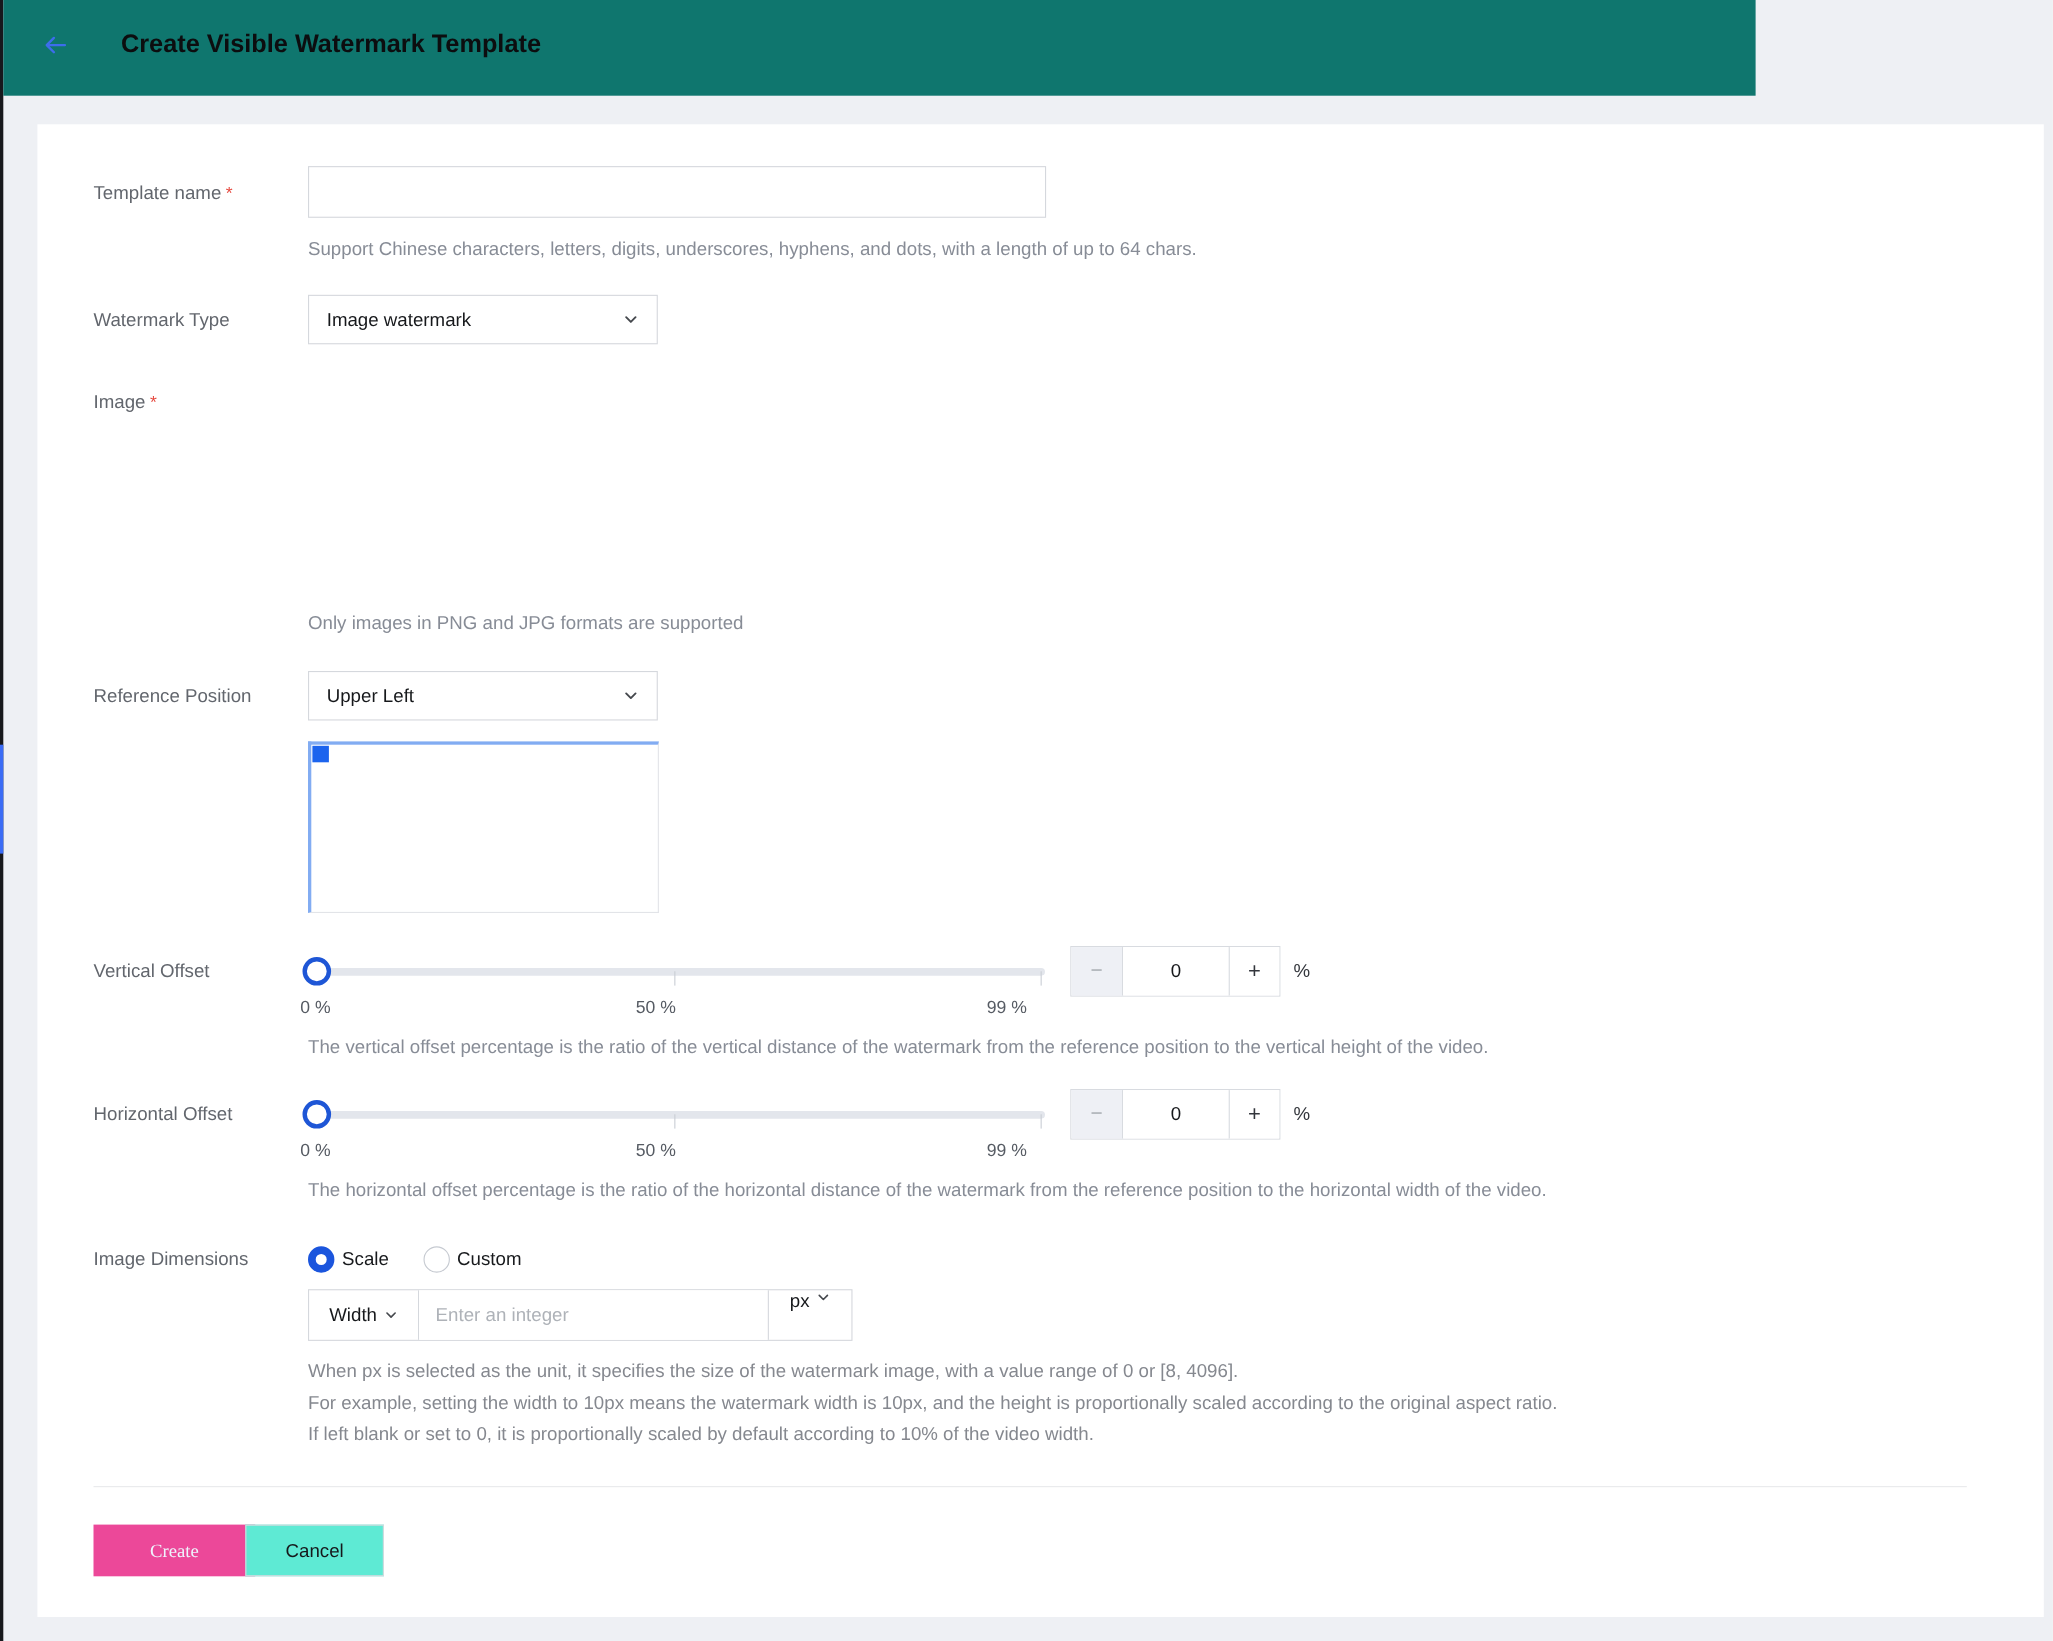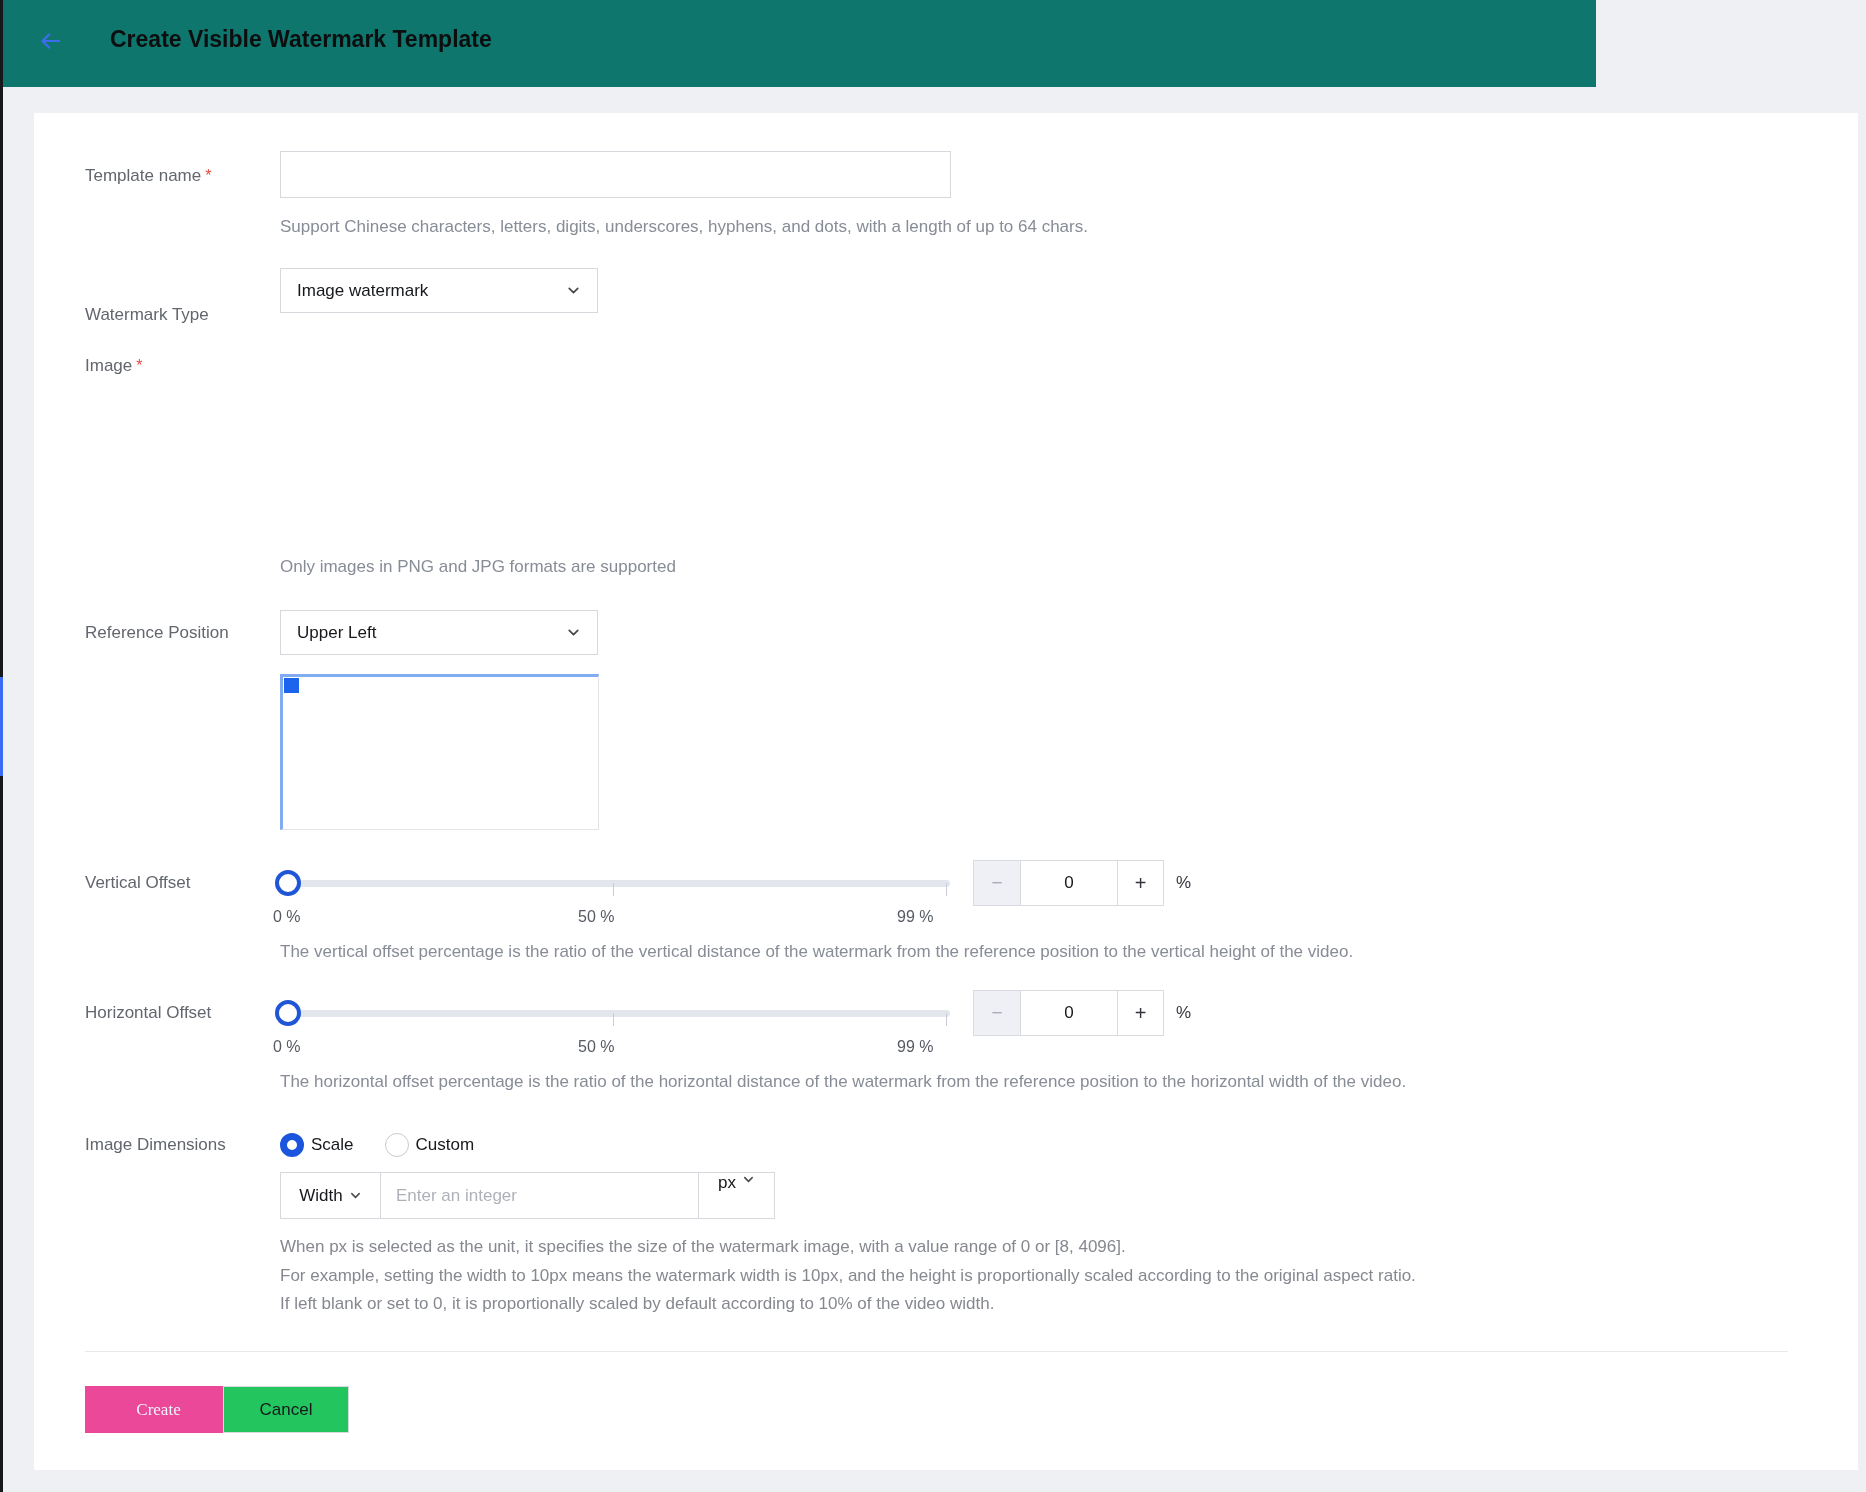--- a/index.html
+++ b/index.html
@@ -68,21 +68,21 @@
   .dim-input::placeholder { color:#aeb2b8; }
   .dim-unit { width:76px; border-left:1px solid #d5d8dd; display:flex; justify-content:center;
               font-size:17px; color:#16181b; cursor:pointer; gap:6px; flex:none; }
 
   .note { position:absolute; left:280px; font-size:17px; color:#85888f; line-height:24px; white-space:nowrap; }
 
   .divider { position:absolute; left:85px; top:1351px; width:1703px; height:1px; background:#e8e9eb; }
 
   .btn { position:absolute; top:1386px; height:47px; font-size:17px; display:flex; align-items:center; justify-content:center; cursor:pointer; }
   .btn-create { left:85px; width:147px; background:#ec4899; color:#eef3fd; border:none;font-family:Liberation Serif, serif; }
-  .btn-cancel { left:223px; width:126px; background:#22c55e; color:#16181b; border:1px solid #d8dadf; }
+  .btn-cancel { left:223px; width:126px; background:#5eead4; color:#16181b; border:1px solid #d8dadf; }
 
   input::placeholder { color:#aeb2b8; }
 </style>
 </head>
 <body>
 
 <div class="page">
 
   <div class="edge-strip">
     <div class="edge-strip-indicator"></div>
@@ -98,21 +98,21 @@
   </div>
 
   <div class="card"></div>
 
   <div class="form-label" style="top:164px;">
     <span>Template name</span><span class="req">*</span>
   </div>
   <input class="text-input" style="left: 280px; top: 151px; width: 671px;" value="">
   <div class="help" style="left:280px; top:215px;">Support Chinese characters, letters, digits, underscores, hyphens, and dots, with a length of up to 64 chars.</div>
 
-  <div class="form-label" style="top:279px;margin-top:24px;">Watermark Type</div>
+  <div class="form-label" style="top:279px;">Watermark Type</div>
   <div class="select" style="left:280px; top:268px;">
     <span>Image watermark</span>
     <span class="chev">
       <svg width="15" height="15" viewBox="0 0 14 14">
           <path d="M3 5 l4 4 4-4" fill="none" stroke="#45484d" stroke-width="1.6" stroke-linecap="round" stroke-linejoin="round"></path>
         </svg>
     </span>
   </div>
 
   <div class="form-label" style="top:354px;">

